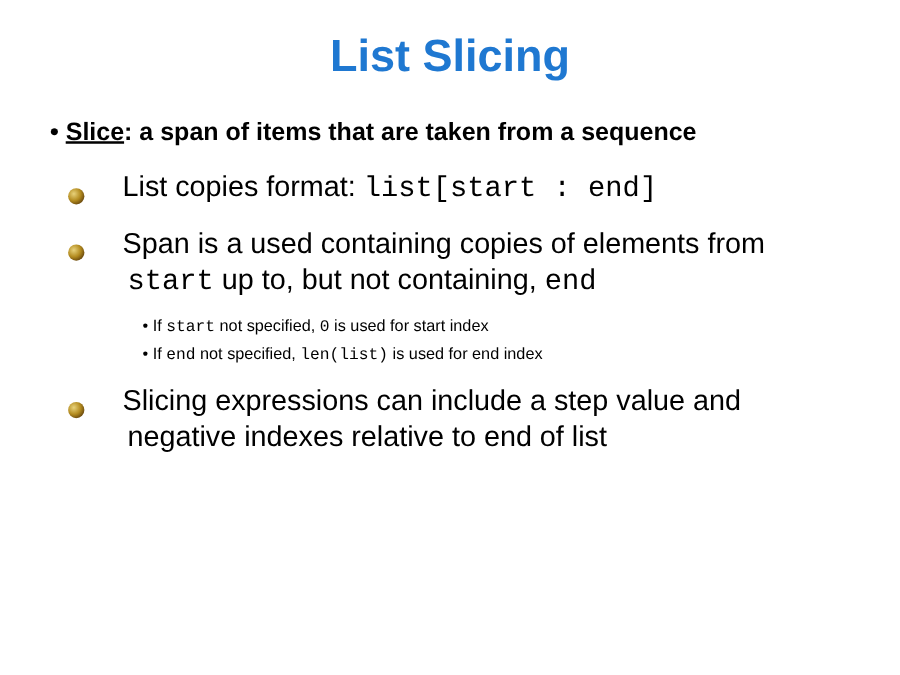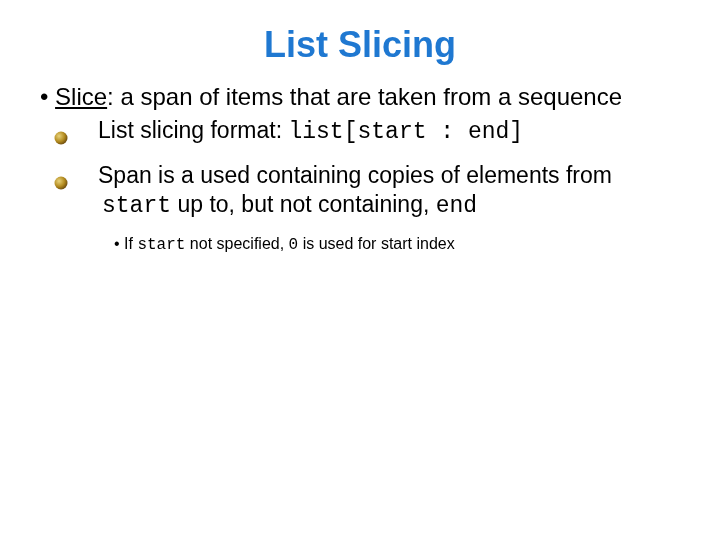--- a/index.html
+++ b/index.html
@@ -15,26 +15,26 @@
     width: 720px;
     height: 540px;
     box-sizing: border-box;
     padding: 18px 40px 20px 40px;
   }
   .title {
     text-align: center;
     font-weight: bold;
     font-size: 36px;
     color: #1f78d1;
-    margin: 6px 0 16px 0;
+    margin: 6px 0 28px 0;
   }
   .level1 {
-    font-size: 24px;
-    font-weight: normal;
-    margin: 0 0 4px 0;
+    font-size: 20px;
+    font-weight: bold;
+    margin: 0 0 16px 0;
     padding-left: 26px;
     text-indent: -26px;
     line-height: 1.25;
   }
   .level1::before {
     content: "• ";
   }
   .term-underline {
     text-decoration: underline;
   }
@@ -48,21 +48,21 @@
   .bullet-icon {
     display: inline-block;
     width: 14px;
     height: 14px;
     vertical-align: middle;
     margin-right: 6px;
     position: relative;
     top: -2px;
   }
   .level3 {
-    font-size: 16px;
+    font-size: 13px;
     margin: 0 0 4px 0;
     padding-left: 90px;
     text-indent: -16px;
     line-height: 1.25;
   }
   .level3::before {
     content: "• ";
   }
   .level3-group {
     margin-bottom: 14px;
@@ -87,36 +87,51 @@
   <div class="level2">
     <span class="bullet-icon"><svg viewBox="0 0 14 14">
           <defs>
             <radialGradient id="g1" cx="35%" cy="35%" r="70%">
               <stop offset="0%" stop-color="#e8d27a"></stop>
               <stop offset="60%" stop-color="#b38b1f"></stop>
               <stop offset="100%" stop-color="#6b4a0e"></stop>
             </radialGradient>
           </defs>
           <circle cx="7" cy="7" r="6.5" fill="url(#g1)"></circle>
-        </svg></span><span>List slicing format: </span><span class="mono">list[</span><span class="mono ital">start</span><span class="mono"> : </span><span class="mono ital">end</span><span class="mono">]</span>
+        </svg></span><span>List copies format: </span><span class="mono">list[</span><span class="mono ital">start</span><span class="mono"> : </span><span class="mono ital">end</span><span class="mono">]</span>
   </div>
 
   <div class="level2">
     <span class="bullet-icon"><svg viewBox="0 0 14 14">
           <defs>
             <radialGradient id="g2" cx="35%" cy="35%" r="70%">
               <stop offset="0%" stop-color="#e8d27a"></stop>
               <stop offset="60%" stop-color="#b38b1f"></stop>
               <stop offset="100%" stop-color="#6b4a0e"></stop>
             </radialGradient>
           </defs>
           <circle cx="7" cy="7" r="6.5" fill="url(#g2)"></circle>
         </svg></span><span>Span is a used containing copies of elements from </span><span class="mono ital">start</span><span> up to, but not containing, </span><span class="mono ital">end</span>
   </div>
 
   <div class="level3-group">
     <div class="level3">
       <span>If </span><span class="mono ital">start</span><span> not specified, </span><span class="mono">0</span><span> is used for start index</span>
     </div>
+    <div class="level3">
+      <span>If </span><span class="mono ital">end</span><span> not specified, </span><span class="mono">len(list)</span><span> is used for end index</span>
+    </div>
   </div>
 
+  <div class="level2">
+    <span class="bullet-icon"><svg viewBox="0 0 14 14">
+          <defs>
+            <radialGradient id="g3" cx="35%" cy="35%" r="70%">
+              <stop offset="0%" stop-color="#e8d27a"></stop>
+              <stop offset="60%" stop-color="#b38b1f"></stop>
+              <stop offset="100%" stop-color="#6b4a0e"></stop>
+            </radialGradient>
+          </defs>
+          <circle cx="7" cy="7" r="6.5" fill="url(#g3)"></circle>
+        </svg></span><span>Slicing expressions can include a step value and negative indexes relative to end of list</span>
+  </div>
 
 </div>
 
 </body></html>

